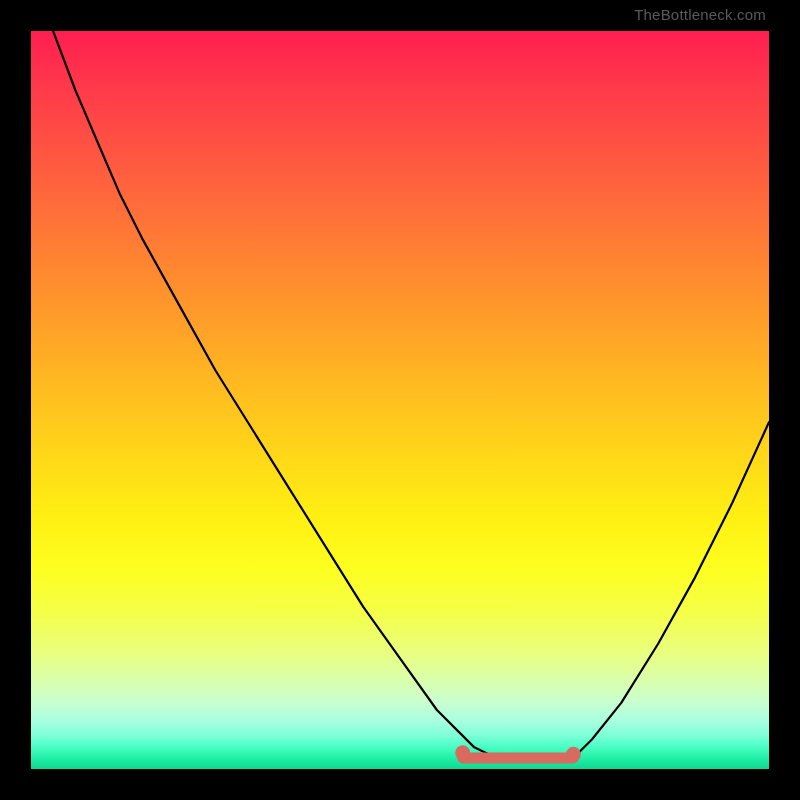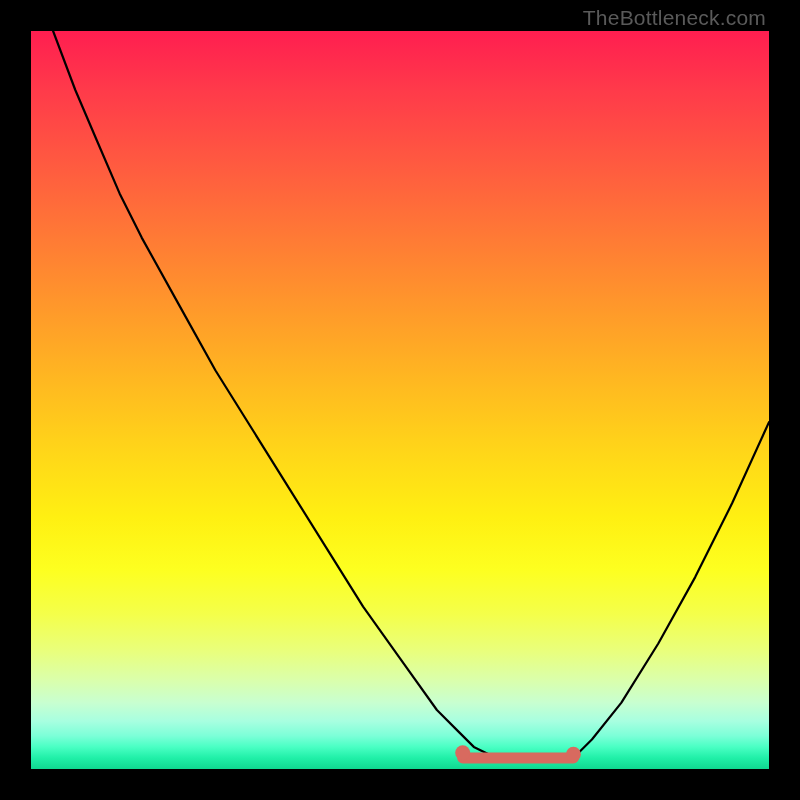--- a/index.html
+++ b/index.html
@@ -49,21 +49,21 @@
       #4affc4 97%,
       #20f0a8 98.5%,
       #10d890 100%
     );
   }
   .watermark {
     position: absolute;
     top: 6px;
     right: 34px;
     color: #5a5a5a;
-    font-size: 21px;
+    font-size: 15px;
     font-weight: 500;
     letter-spacing: 0.2px;
   }
   svg.curve {
     position: absolute;
     left: 0; top: 0;
     width: 738px;
     height: 738px;
   }
 </style>

